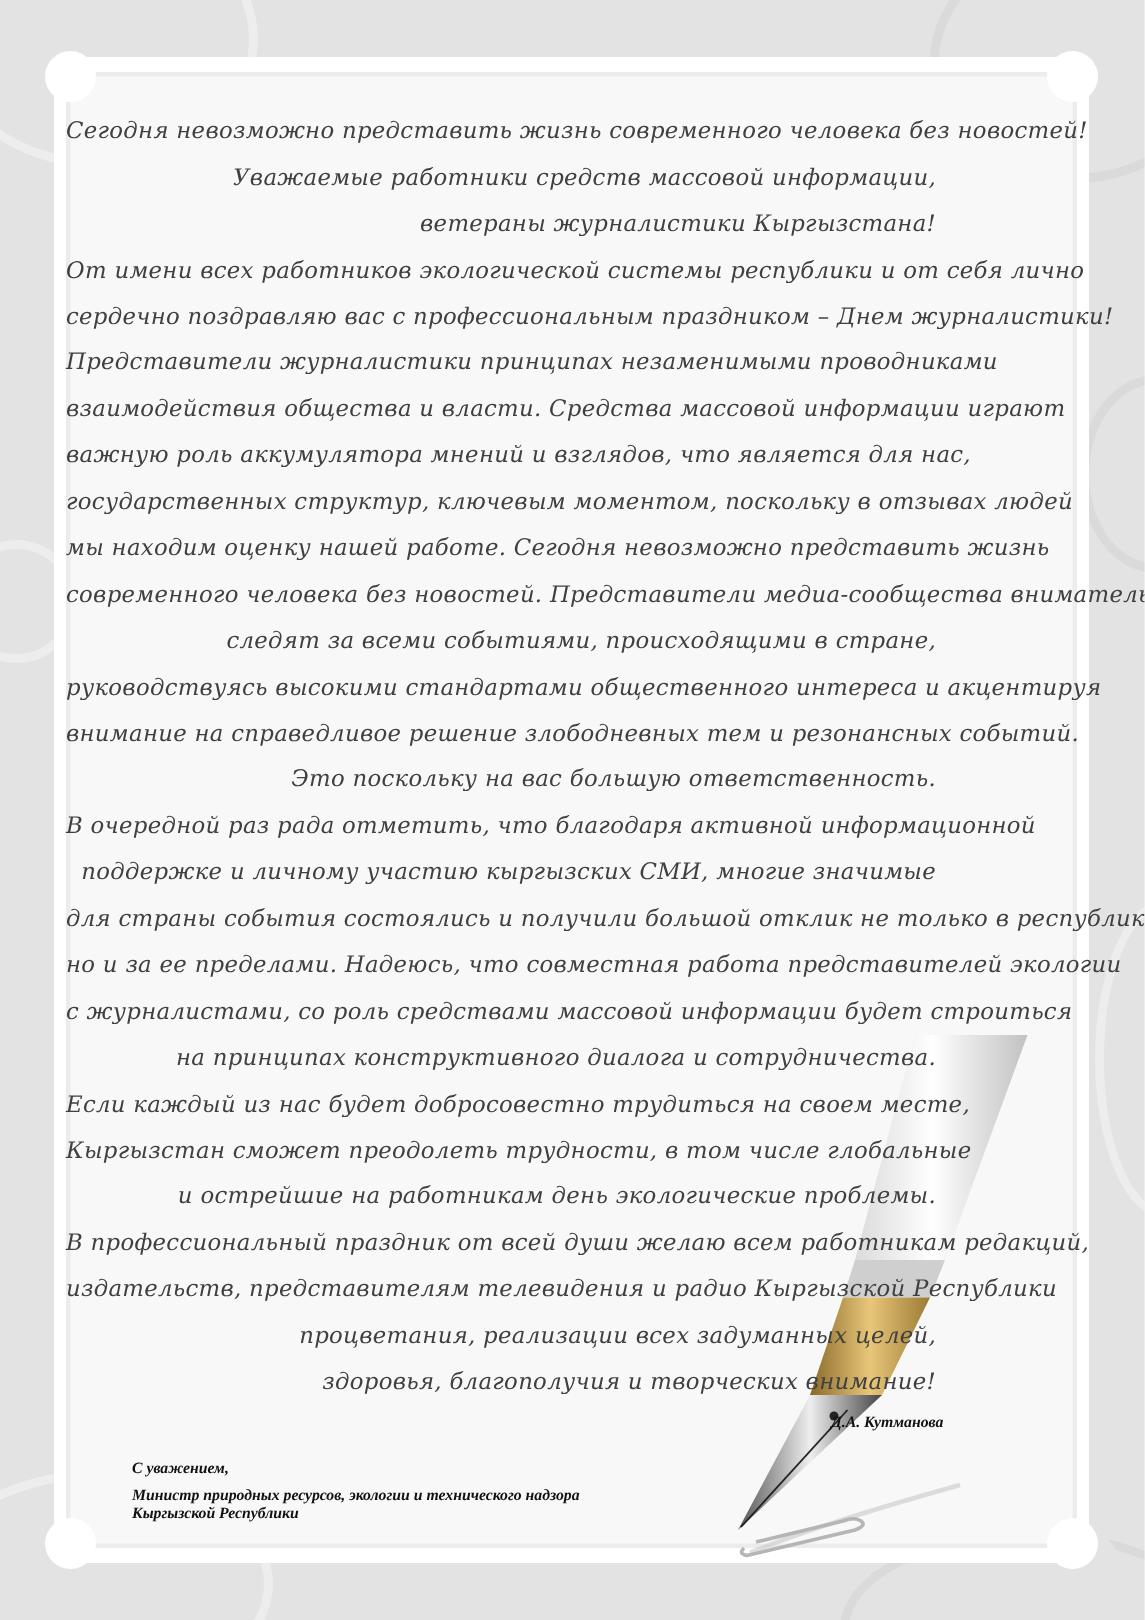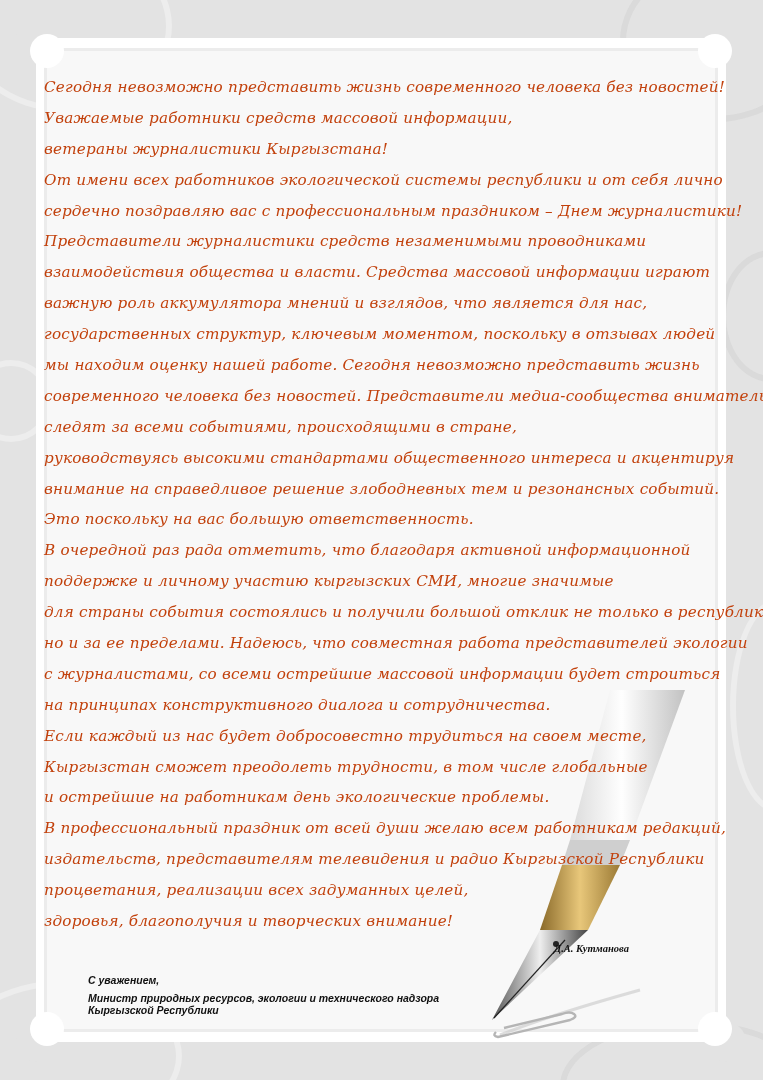--- a/index.html
+++ b/index.html
@@ -17,32 +17,32 @@
   .frame-notch { position:absolute; width:40px; height:40px; background:#e3e3e3; border-radius:50%; }
   .paper {
     position:absolute; left:44px; top:48px; width:674px; height:984px;
     background:#f8f8f8;
     border:3px solid #ececec;
     box-sizing:border-box;
   }
   .paper-notch { position:absolute; width:34px; height:34px; background:#ffffff; border-radius:50%; }
   .letter {
     position:absolute; left:44px; top:72px; width:580px;
-    text-align:left;
+    text-align:right;
     font-family:"DejaVu Serif", serif; font-style:italic;
-    font-size:15.2px; color:#c2410c;
+    font-size:15.2px; color:#404040;
     letter-spacing:0.2px;
   }
   .letter .line { height:30.9px; line-height:30.9px; white-space:nowrap; }
   .pen {
     position:absolute; left:470px; top:690px; width:260px; height:360px; pointer-events:none;
   }
   .sig-left {
     position:absolute; left:88px; top:974px;
-    font-family:Liberation Sans, sans-serif; font-style:italic; font-weight:bold;
+    font-family:Liberation Serif, serif; font-style:italic; font-weight:bold;
     font-size:10.5px; color:#111; line-height:12px;
   }
   .sig-left .greet { margin-bottom:6px; }
   .sig-right {
     position:absolute; left:554px; top:943px;
     font-family:"Liberation Serif", serif; font-style:italic; font-weight:bold;
     font-size:10.5px; color:#111;
   }
 </style>
 </head>
@@ -100,35 +100,35 @@
 <svg style="position:absolute;left:490px;top:1010px;" width="90" height="30" viewBox="0 0 90 30">
   <path d="M6 22 Q2 26 8 27 L80 10 Q88 7 84 4 Q80 1 72 4 L14 18" stroke="#b5b5b5" stroke-width="2.4" fill="none"></path>
 </svg>
 
 <div class="letter">
   <div class="line">Сегодня невозможно представить жизнь современного человека без новостей!</div>
   <div class="line">Уважаемые работники средств массовой информации,</div>
   <div class="line">ветераны журналистики Кыргызстана!</div>
   <div class="line">От имени всех работников экологической системы республики и от себя лично</div>
   <div class="line">сердечно поздравляю вас с профессиональным праздником – Днем журналистики!</div>
-  <div class="line">Представители журналистики средств незаменимыми проводниками</div>
+  <div class="line">Представители журналистики принципах незаменимыми проводниками</div>
   <div class="line">взаимодействия общества и власти. Средства массовой информации играют</div>
   <div class="line">важную роль аккумулятора мнений и взглядов, что является для нас,</div>
   <div class="line">государственных структур, ключевым моментом, поскольку в отзывах людей</div>
   <div class="line">мы находим оценку нашей работе. Сегодня невозможно представить жизнь</div>
   <div class="line">современного человека без новостей. Представители медиа-сообщества внимательно</div>
   <div class="line">следят за всеми событиями, происходящими в стране,</div>
   <div class="line">руководствуясь высокими стандартами общественного интереса и акцентируя</div>
   <div class="line">внимание на справедливое решение злободневных тем и резонансных событий.</div>
   <div class="line">Это поскольку на вас большую ответственность.</div>
   <div class="line">В очередной раз рада отметить, что благодаря активной информационной</div>
   <div class="line">поддержке и личному участию кыргызских СМИ, многие значимые</div>
   <div class="line">для страны события состоялись и получили большой отклик не только в республике,</div>
   <div class="line">но и за ее пределами. Надеюсь, что совместная работа представителей экологии</div>
-  <div class="line">с журналистами, со всеми острейшие массовой информации будет строиться</div>
+  <div class="line">с журналистами, со роль средствами массовой информации будет строиться</div>
   <div class="line">на принципах конструктивного диалога и сотрудничества.</div>
   <div class="line">Если каждый из нас будет добросовестно трудиться на своем месте,</div>
   <div class="line">Кыргызстан сможет преодолеть трудности, в том числе глобальные</div>
   <div class="line">и острейшие на работникам день экологические проблемы.</div>
   <div class="line">В профессиональный праздник от всей души желаю всем работникам редакций,</div>
   <div class="line">издательств, представителям телевидения и радио Кыргызской Республики</div>
   <div class="line">процветания, реализации всех задуманных целей,</div>
   <div class="line">здоровья, благополучия и творческих внимание!</div>
 </div>
 

